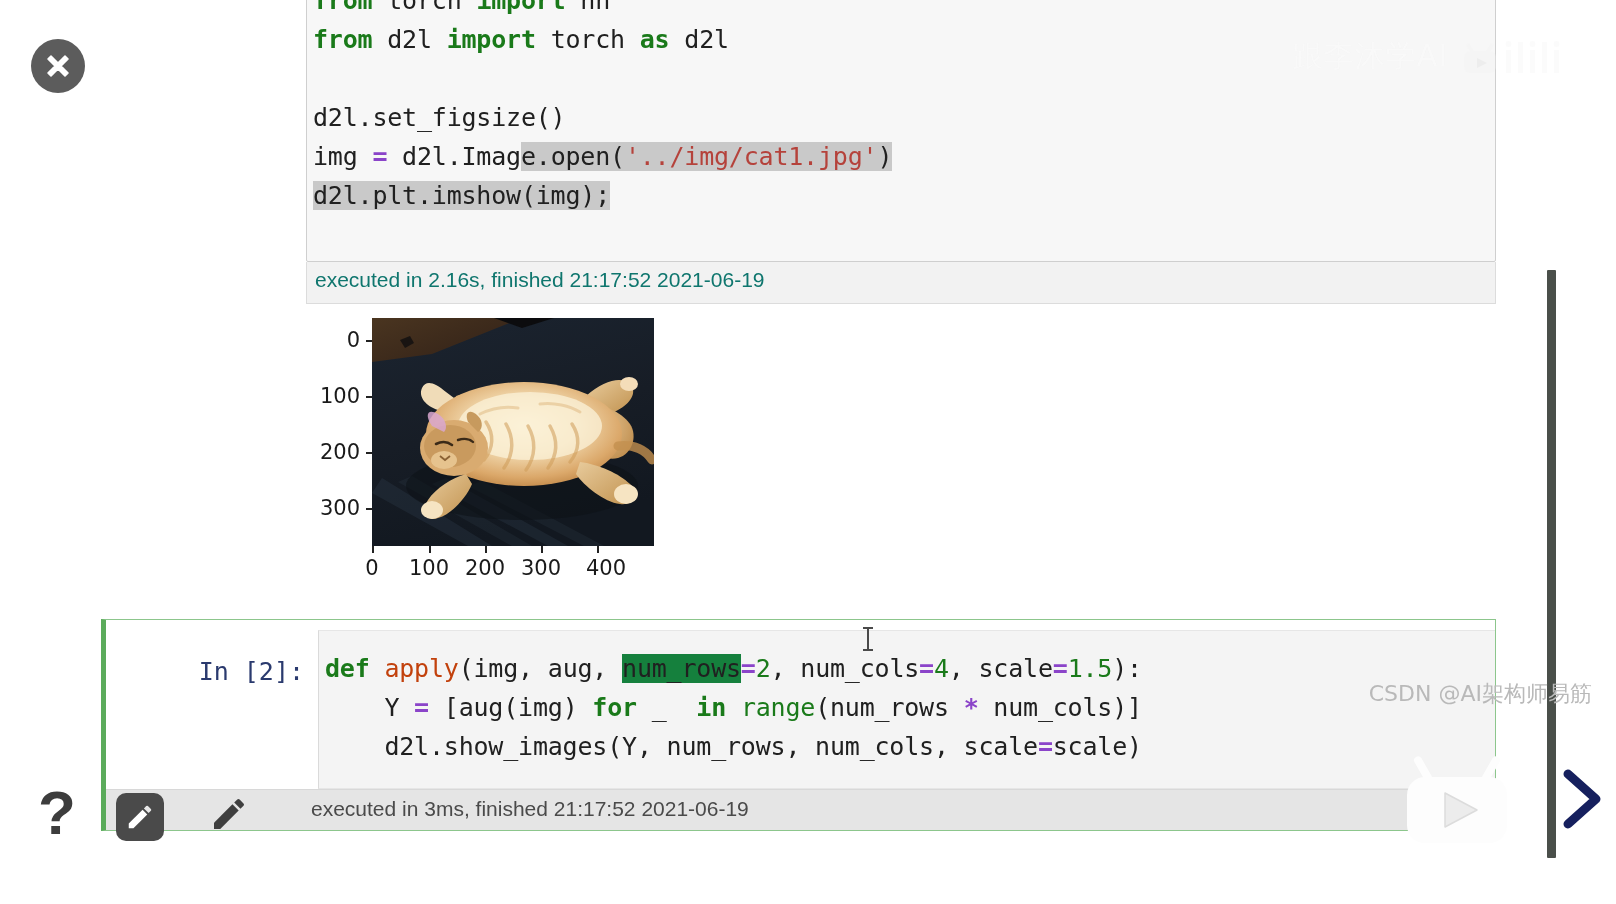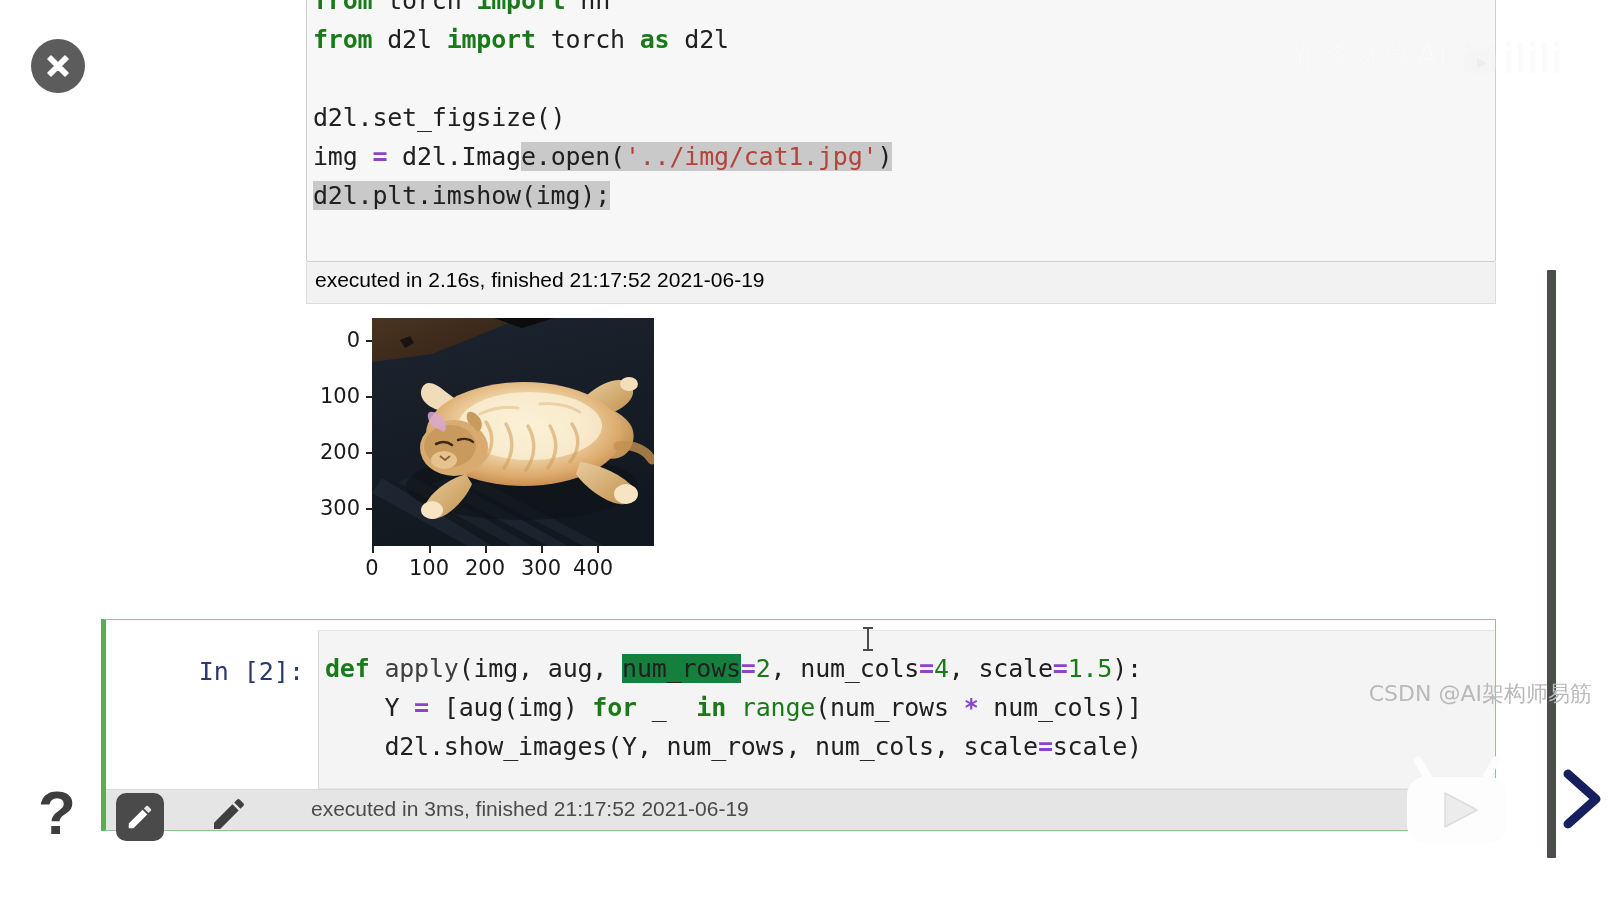--- a/index.html
+++ b/index.html
@@ -33,30 +33,30 @@
     white-space: pre;
     color: #202020;
     letter-spacing: -0.2px;
   }
   .clip-top { margin-top: -18px; }
 
   .k  { color: #1a7a1a; font-weight: bold; }   
   .kf { color: #1a7a1a; }                      
   .s  { color: #b5423b; }                      
   .op { color: #8b44c9; font-weight: bold; }   
-  .fn { color: #404040; }                      
+  .fn { color: #c2410c; }                      
   .num{ color: #1a7a1a; }
   .sel{ background: #c9c9c9; }                 
   .sel2{ background: #15803d; }                
 
   .exec-bar {
     background: #f2f2f2;
     border: 1px solid #dcdcdc;
     border-top: none;
-    color: #000000;
+    color: #0f766e;
     font-size: 21px;
     padding: 6px 10px 8px 8px;
     height: 42px;
   }
 
   
   .plot-out { position: absolute; left: 306px; top: 318px; }
   .figure { position: relative; width: 360px; height: 272px; background: #fff; }
   .ytick { position: absolute; right: 306px; font-family: "DejaVu Sans", sans-serif;
            font-size: 21px; color: #1a1a1a; transform: translateY(-50%); white-space: nowrap; }
@@ -274,21 +274,21 @@
 
         <div class="xtickmark" style="left:66px;"></div>
         <div class="xtickmark" style="left:123px;"></div>
         <div class="xtickmark" style="left:179px;"></div>
         <div class="xtickmark" style="left:235px;"></div>
         <div class="xtickmark" style="left:291px;"></div>
         <div class="xtick" style="left:66px;">0</div>
         <div class="xtick" style="left:123px;">100</div>
         <div class="xtick" style="left:179px;">200</div>
         <div class="xtick" style="left:235px;">300</div>
-        <div class="xtick" style="left:287px;">400</div>
+        <div class="xtick" style="left:300px;">400</div>
       </div>
     </div>
 
     <div class="cell2">
       <div class="cell2-row">
         <div class="prompt">In [2]:</div>
         <div class="cell2-input">
           <div class="code"><span><span class="k">def</span><span class="fn"> apply</span><span>(img, aug, </span><span class="sel2">num_rows</span><span class="op">=</span><span class="num">2</span><span>, num_cols</span><span class="op">=</span><span class="num">4</span><span>, scale</span><span class="op">=</span><span class="num">1.5</span><span>):</span></span>
 <span><span>    Y </span><span class="op">=</span><span> [aug(img) </span><span class="k">for</span><span> _  </span><span class="k">in</span><span> </span><span class="kf">range</span><span>(num_rows </span><span class="op">*</span><span> num_cols)]</span></span>
 <span><span>    d2l.show_images(Y, num_rows, num_cols, scale</span><span class="op">=</span><span>scale)</span></span></div>

